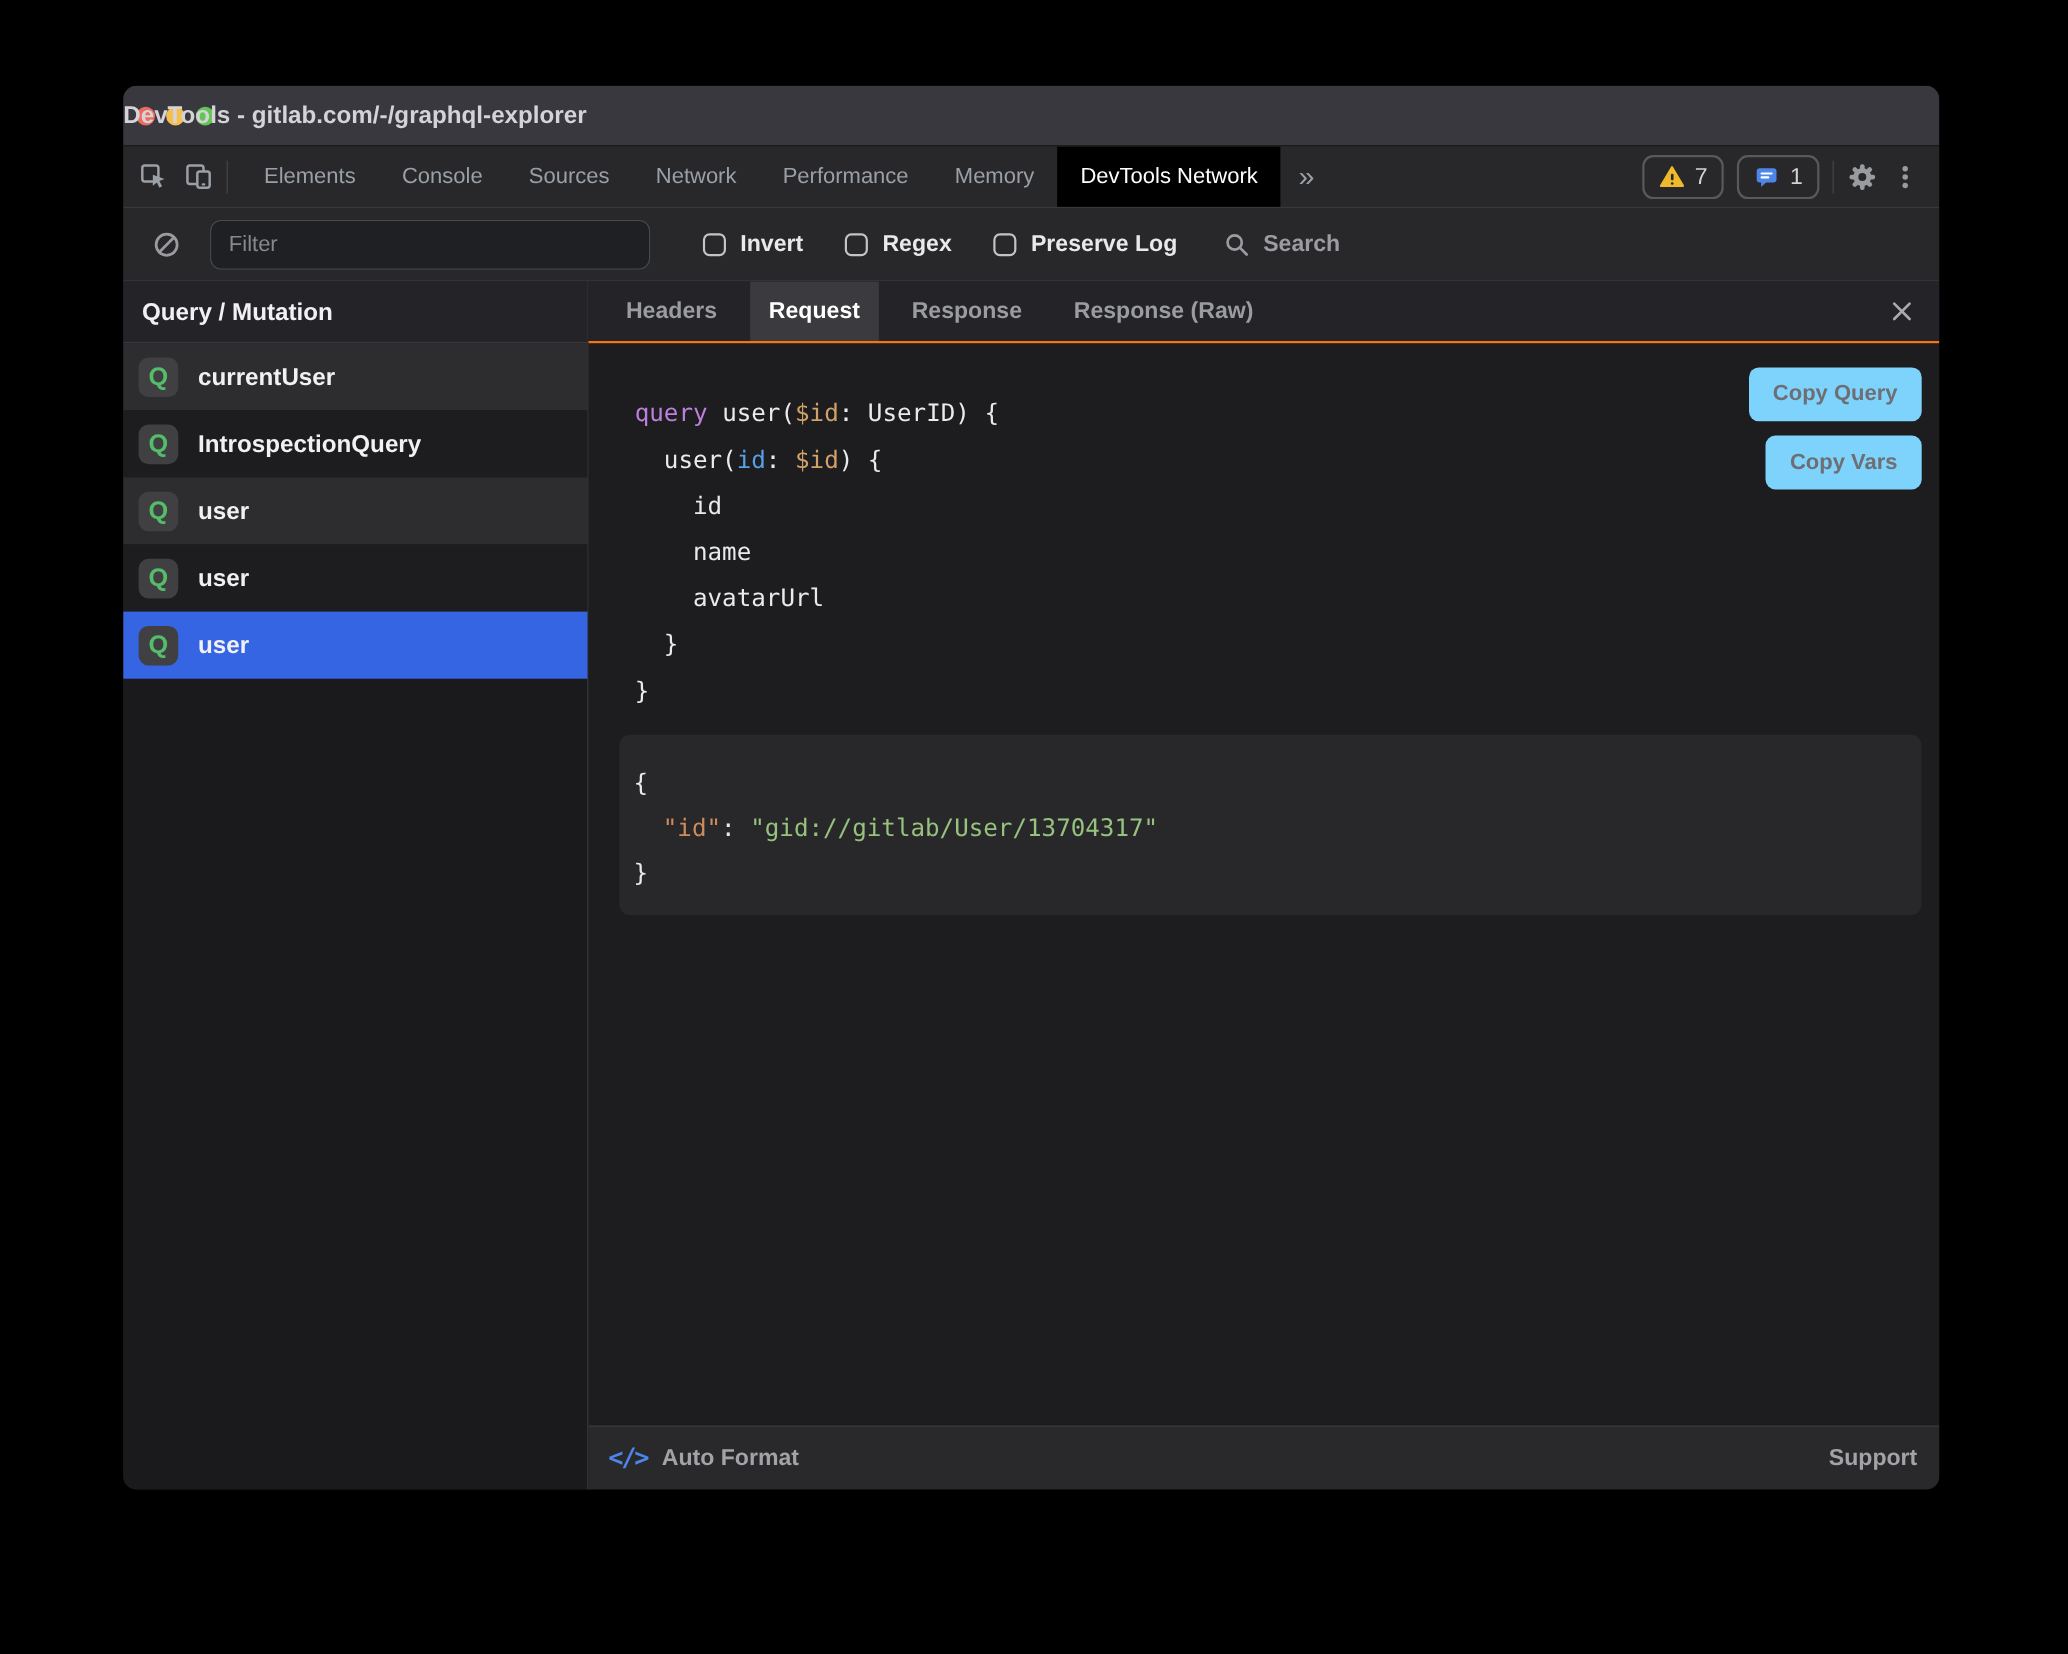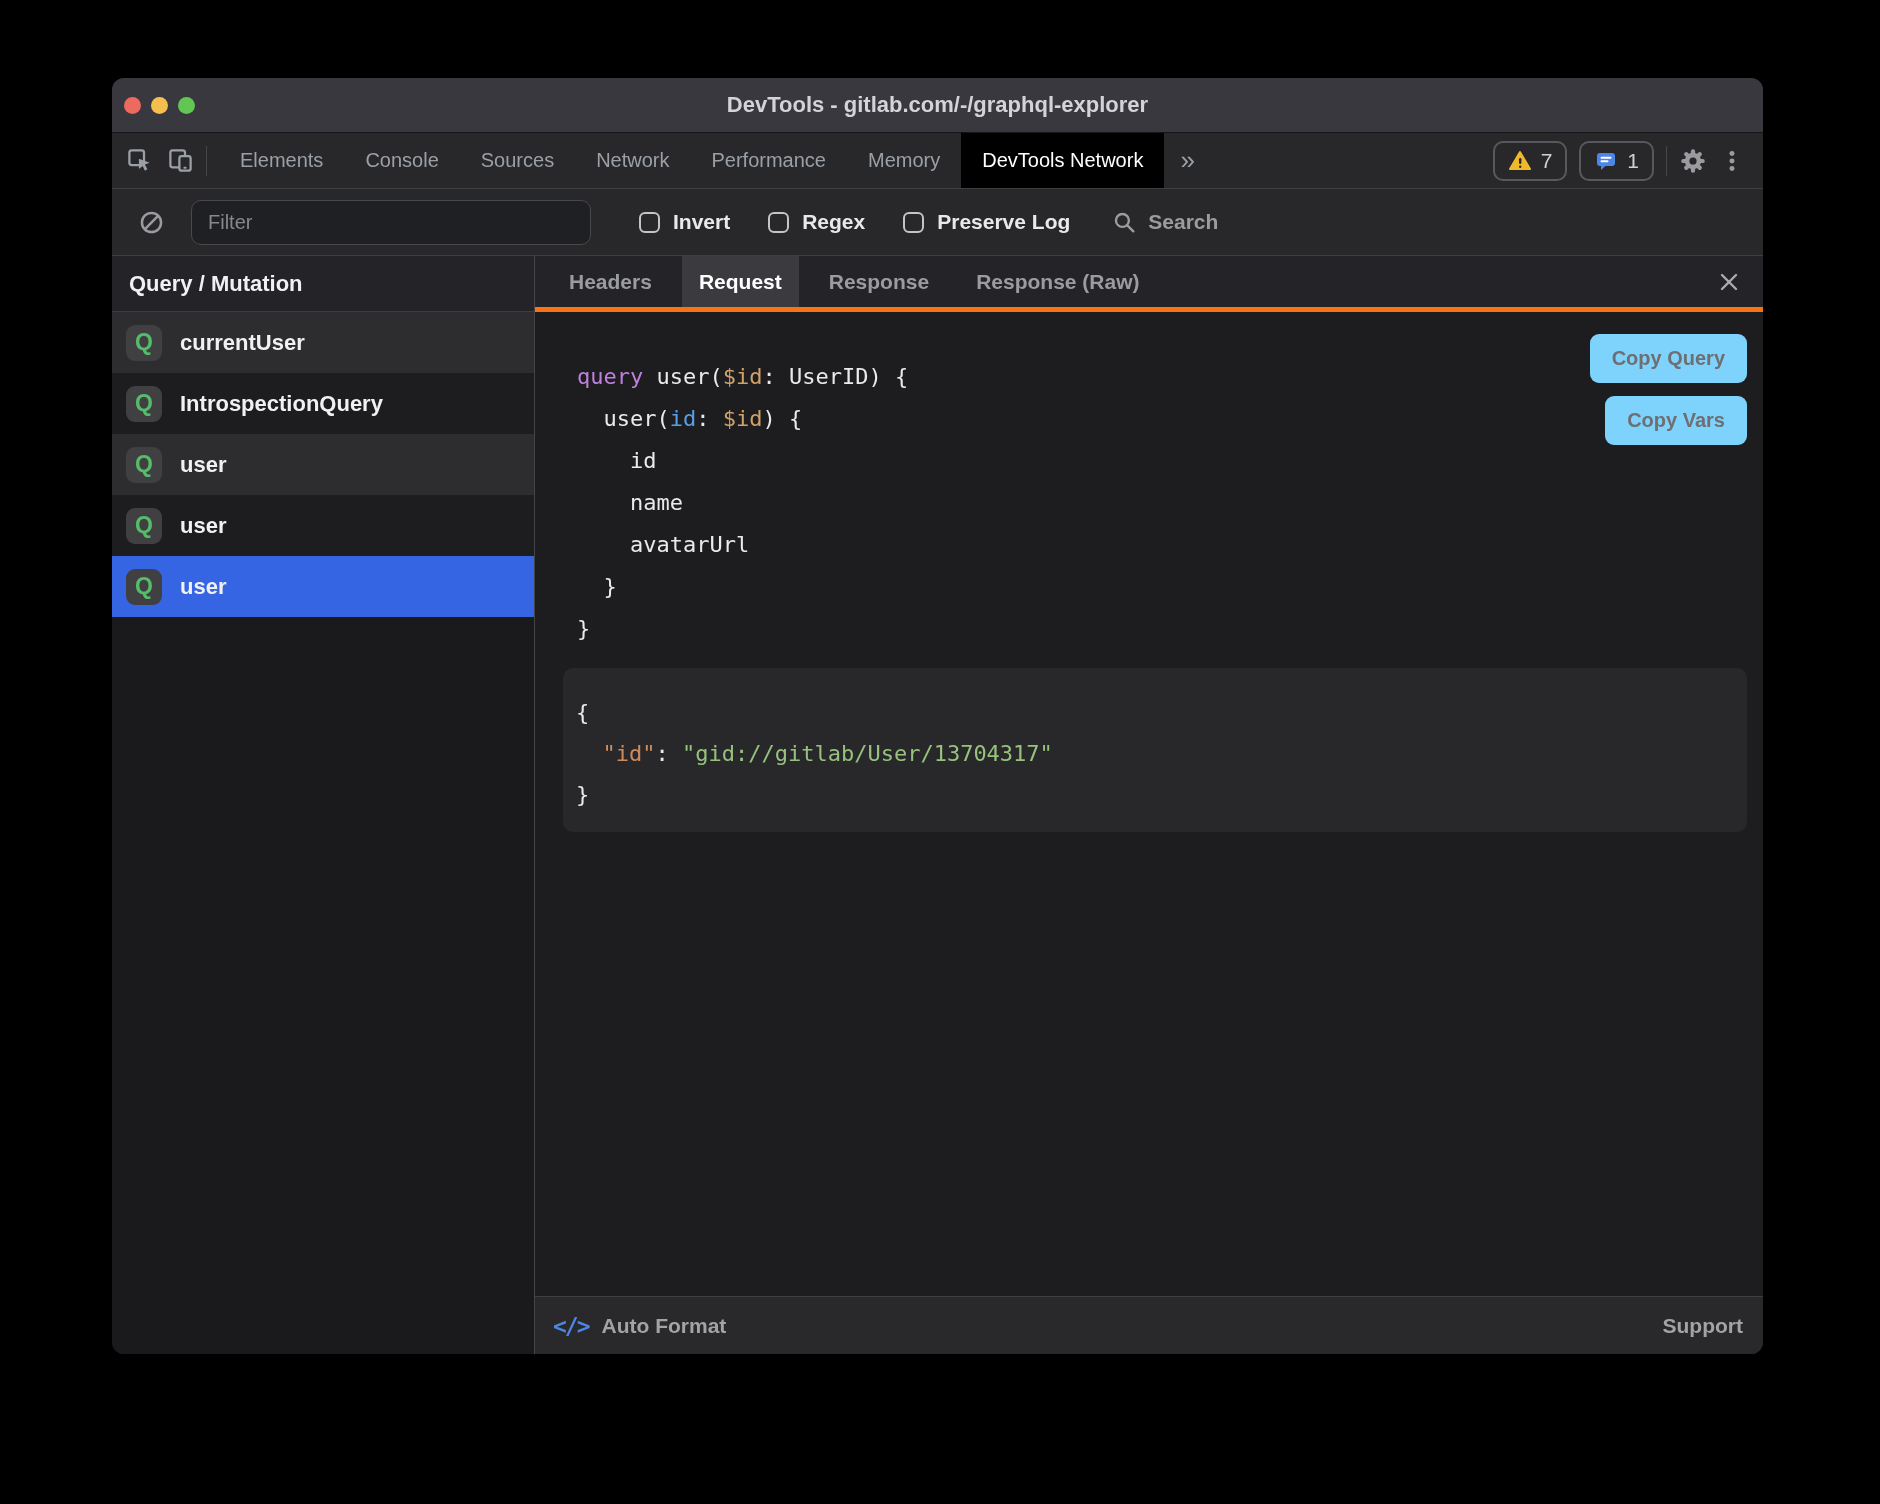--- a/index.html
+++ b/index.html
@@ -11,21 +11,21 @@
             background:#1d1d20; }
 
   
   .titlebar { height:55px; flex:0 0 55px; background:#39383e; position:relative;
               display:flex; align-items:center; border-bottom:1px solid #151517; }
   .traffic { display:flex; gap:10px; padding-left:12px; }
   .light { width:17px; height:17px; border-radius:50%; display:inline-block; }
   .light.red { background:#ec6a5e; }
   .light.yellow { background:#f5bf4f; }
   .light.green { background:#62c554; }
-  .title { position:absolute; left:0; right:0; text-align:center; color:#d4d4d8;
+  .title { position:absolute; left:0; right:0; color:#d4d4d8;
            font-size:22px; font-weight:700; }
 
   
   .tabbar { height:56px; flex:0 0 56px; background:#28282b; display:flex;
             align-items:stretch; border-bottom:1px solid #3e3e42; }
   .toolbar-icons { display:flex; align-items:center; gap:14px; padding:0 12px 0 14px; }
   .icon-btn { display:flex; align-items:center; justify-content:center; }
   .vdiv { width:1px; height:30px; background:#47474b; align-self:center; }
   .main-tabs { display:flex; align-items:stretch; margin-left:12px; }
   .main-tab { display:flex; align-items:center; padding:0 21px; font-size:20px;
@@ -71,21 +71,21 @@
   .req-row.selected { background:#3565e2; }
   .q-badge { width:36px; height:36px; margin-left:14px; border-radius:9px;
              background:#404043; color:#55bd69; font-size:23px; font-weight:700;
              display:flex; align-items:center; justify-content:center; }
   .req-label { margin-left:18px; color:#f1f1f3; font-size:22px; font-weight:700; }
 
   
   .detail { flex:1; display:flex; flex-direction:column; background:#1d1d20; min-width:0; }
   .detail-tabs-row { height:56px; flex:0 0 56px; background:#242428; display:flex;
                      align-items:stretch; padding-left:17px;
-                     border-bottom:5px solid #f97316; }
+                     border-bottom:2px solid #f97316; }
   .detail-tab { display:flex; align-items:center; padding:0 17px; margin-right:13px;
                 color:#9b9ca0; font-size:21px; font-weight:700; white-space:nowrap; }
   .detail-tab.active { background:#3b3b3f; color:#fff; }
   .close-btn { margin-left:auto; margin-right:22px; display:flex; align-items:center; }
 
   .detail-body { flex:1; position:relative; min-height:0; }
   .copy-buttons { position:absolute; top:22px; right:16px; display:flex;
                   flex-direction:column; align-items:flex-end; gap:13px; }
   .copy-btn { background:#7dd3fc; color:#6e6e73; border:none; border-radius:9px;
               font-size:20px; font-weight:700; padding:13px 22px;

